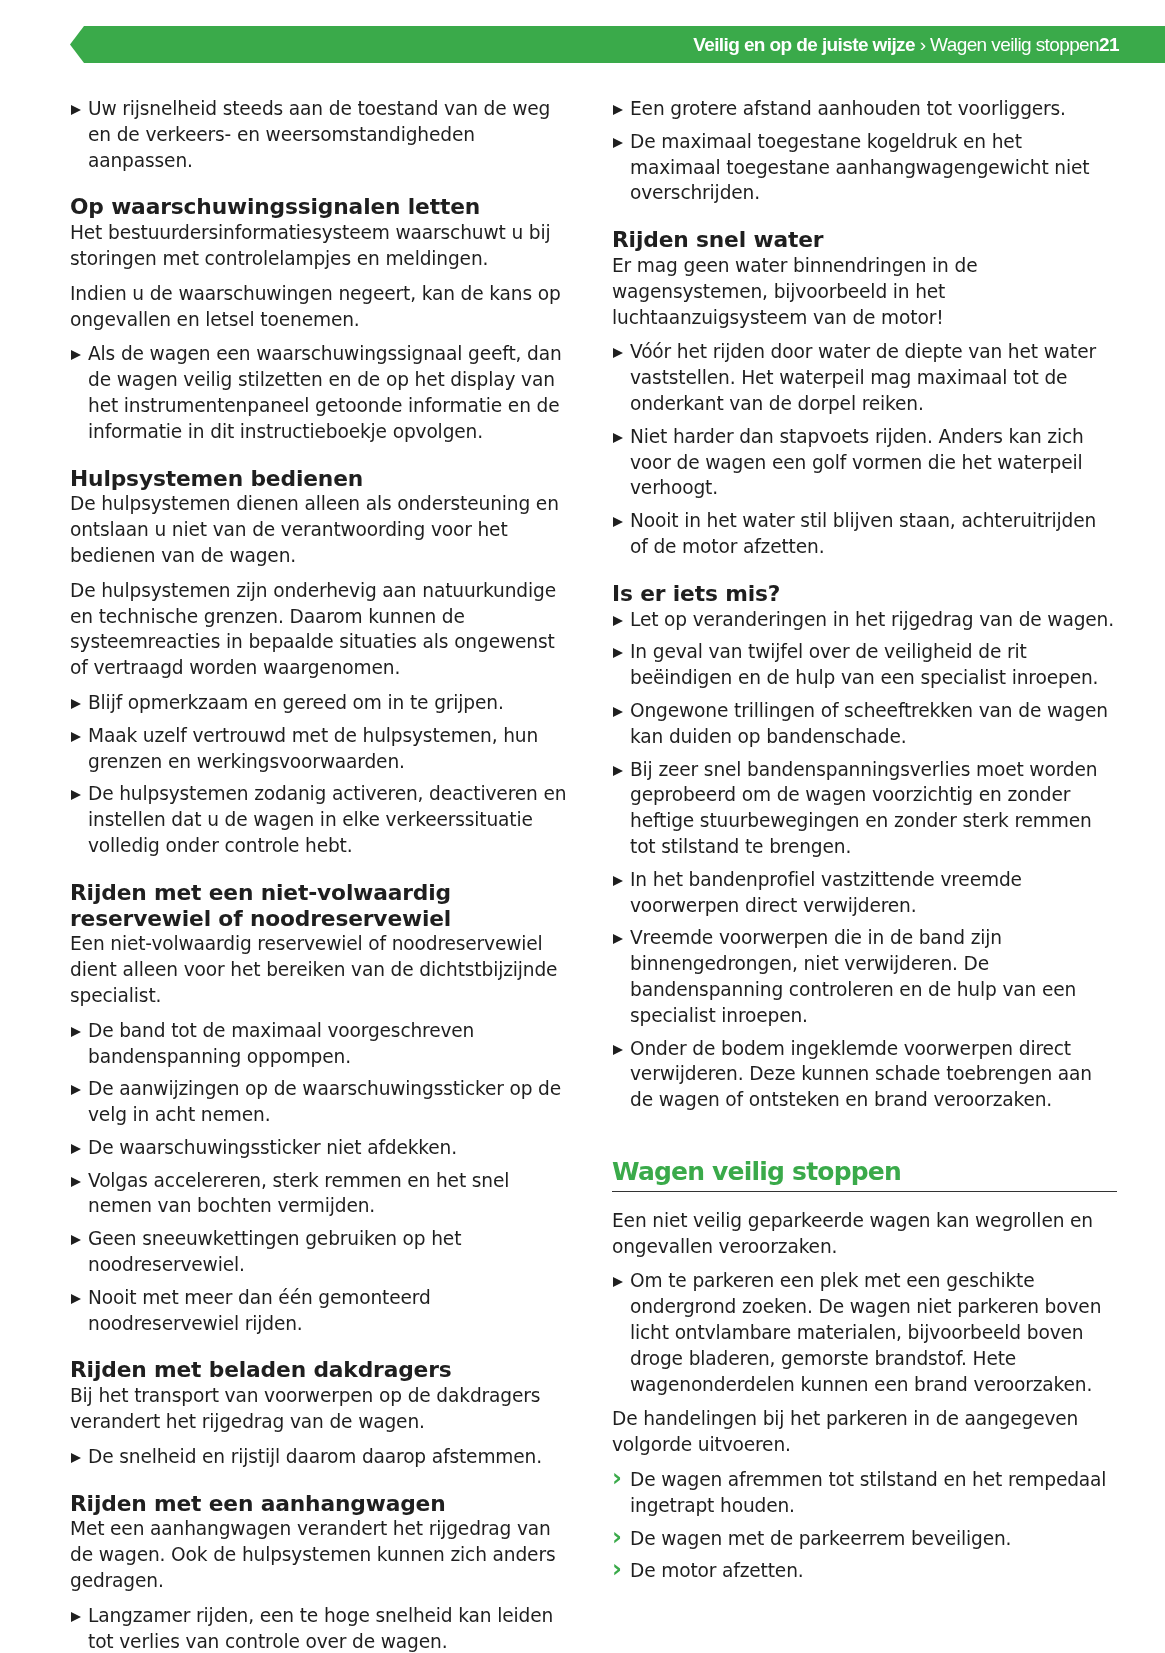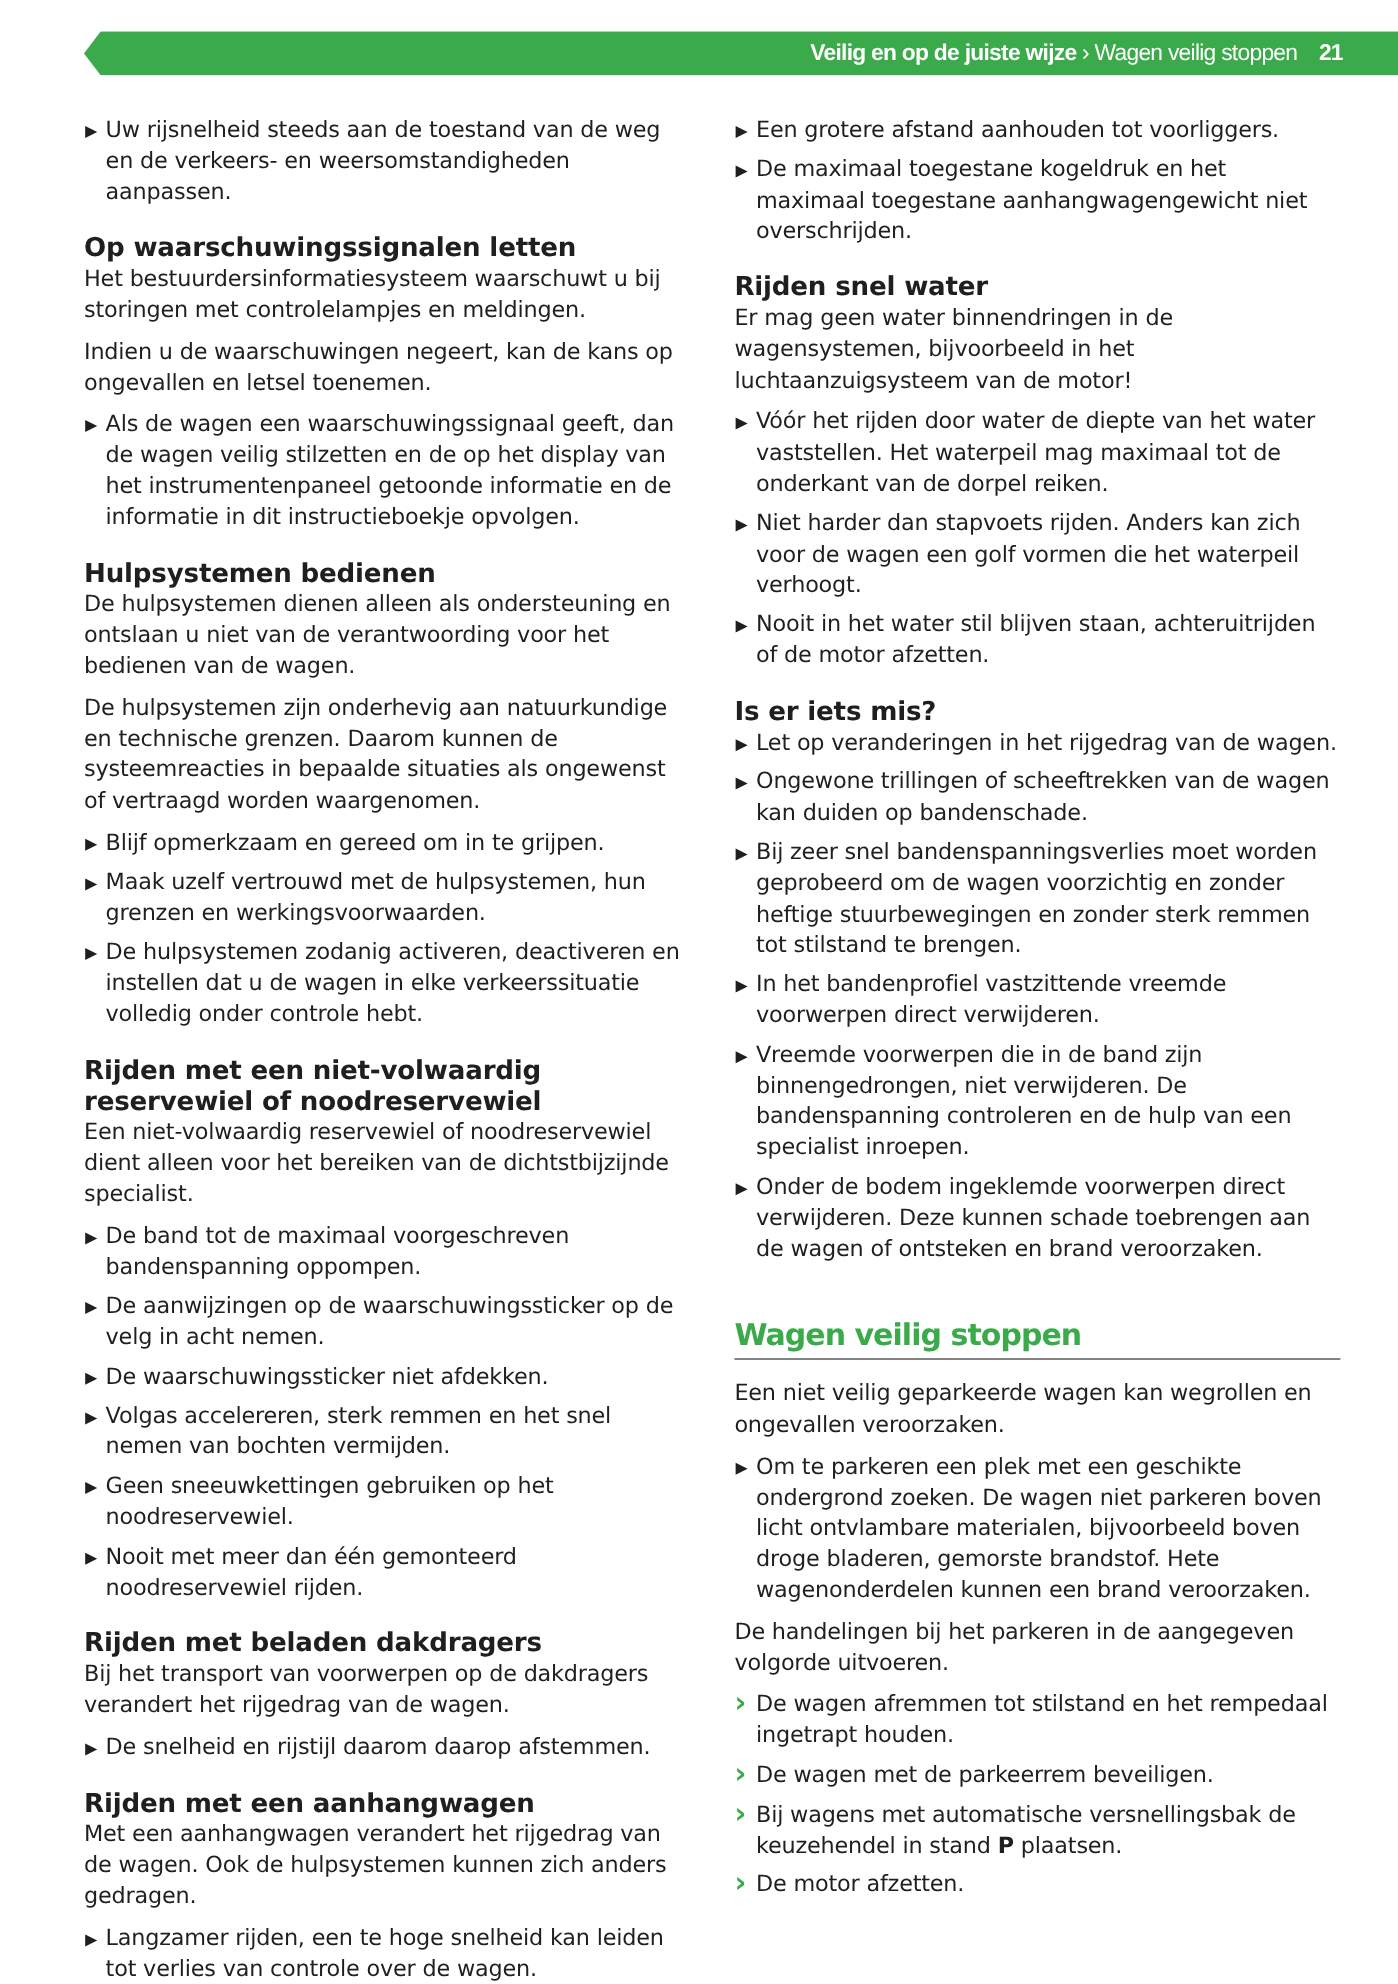--- a/index.html
+++ b/index.html
@@ -11,21 +11,21 @@
     position: absolute; left: 70px; top: 26px; width: 1095px; height: 37px;
     background: #3aaa4a;
     clip-path: polygon(14px 0, 100% 0, 100% 100%, 14px 100%, 0 50%);
   }
   .header-text {
     position: absolute; right: 46px; top: 0; height: 37px; line-height: 37px;
     color: #ffffff; font-size: 19px; white-space: nowrap; letter-spacing: -0.6px;
     font-family: "Liberation Sans", sans-serif;
   }
   .header-text .crumb-bold { font-weight: bold; text-align: center; }
-  .header-text .page-num { font-weight: bold; margin-left: 18px; }
+  .header-text .page-num { font-weight: bold; }
   .col { position: absolute; top: 96px; width: 505px; font-size: 18.6px; line-height: 25.8px; letter-spacing: -0.15px; }
   .col-left { left: 70px; }
   .col-right { left: 612px; }
   .h { font-weight: bold; margin: 0; }
   p { margin: 0 0 9px 0; }
   ul { list-style: none; margin: 0 0 9px 0; padding: 0; }
   ul li { position: relative; padding-left: 18px; margin-bottom: 7px; }
   ul li::before {
     content: ""; position: absolute; left: 1px; top: 9px;
     border-left: 10px solid #1f1f1f; border-top: 5.5px solid transparent; border-bottom: 5.5px solid transparent;
@@ -111,32 +111,32 @@
   <ul>
     <li>Vóór het rijden door water de diepte van het water vaststellen. Het waterpeil mag maximaal tot de onderkant van de dorpel reiken.</li>
     <li>Niet harder dan stapvoets rijden. Anders kan zich voor de wagen een golf vormen die het waterpeil verhoogt.</li>
     <li>Nooit in het water stil blijven staan, achteruitrijden of de motor afzetten.</li>
   </ul>
 
   <div class="section-gap"></div>
   <h3 class="h">Is er iets mis?</h3>
   <ul>
     <li>Let op veranderingen in het rijgedrag van de wagen.</li>
+    <li>In geval van twijfel over de veiligheid de rit beëindigen en de hulp van een specialist inroepen.</li>
     <li>Ongewone trillingen of scheeftrekken van de wagen kan duiden op bandenschade.</li>
     <li>Bij zeer snel bandenspanningsverlies moet worden geprobeerd om de wagen voorzichtig en zonder heftige stuurbewegingen en zonder sterk remmen tot stilstand te brengen.</li>
     <li>In het bandenprofiel vastzittende vreemde voorwerpen direct verwijderen.</li>
     <li>Vreemde voorwerpen die in de band zijn binnengedrongen, niet verwijderen. De bandenspanning controleren en de hulp van een specialist inroepen.</li>
     <li>Onder de bodem ingeklemde voorwerpen direct verwijderen. Deze kunnen schade toebrengen aan de wagen of ontsteken en brand veroorzaken.</li>
   </ul>
 
   <h2 class="big-title">Wagen veilig stoppen</h2>
   <p>Een niet veilig geparkeerde wagen kan wegrollen en ongevallen veroorzaken.</p>
   <ul>
     <li>Om te parkeren een plek met een geschikte ondergrond zoeken. De wagen niet parkeren boven licht ontvlambare materialen, bijvoorbeeld boven droge bladeren, gemorste brandstof. Hete wagenonderdelen kunnen een brand veroorzaken.</li>
   </ul>
   <p>De handelingen bij het parkeren in de aangegeven volgorde uitvoeren.</p>
   <ul class="steps">
     <li>De wagen afremmen tot stilstand en het rempedaal ingetrapt houden.</li>
     <li>De wagen met de parkeerrem beveiligen.</li>
-    <li><span>Bij wagens met automatische versnellingsbak de keuzehendel in stand </span><span class="kbd">P</span><span> plaatsen.</span></li>
     <li>De motor afzetten.</li>
   </ul>
 </div>
 
 </body></html>

